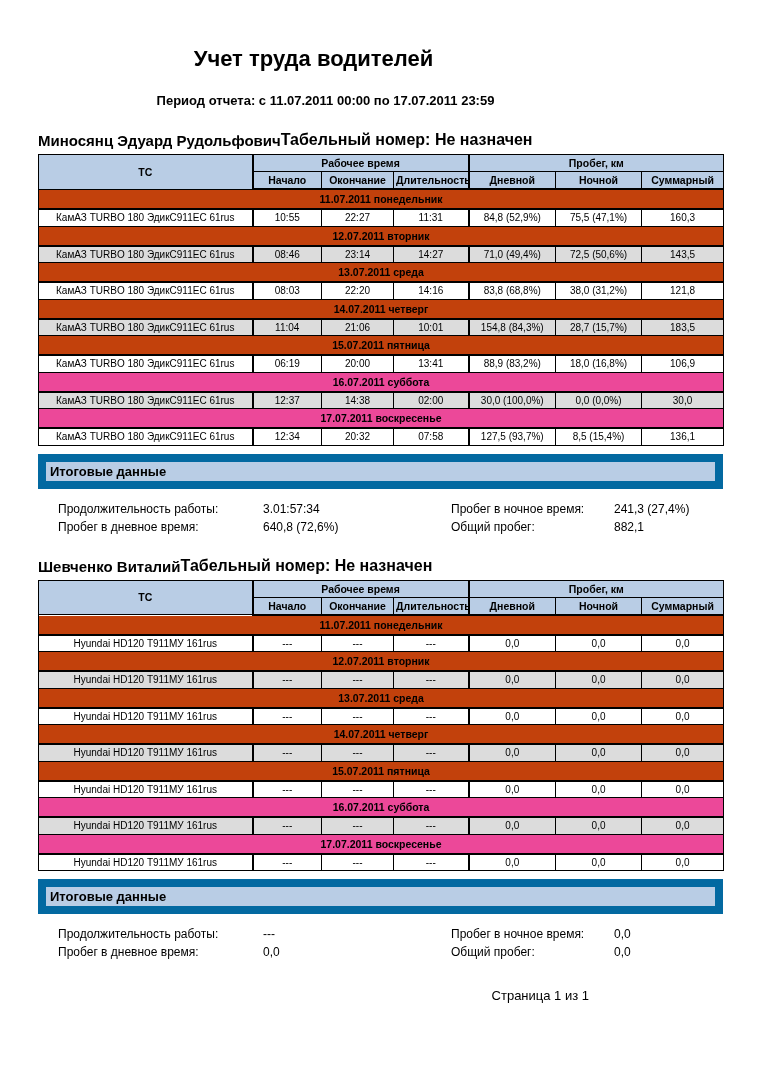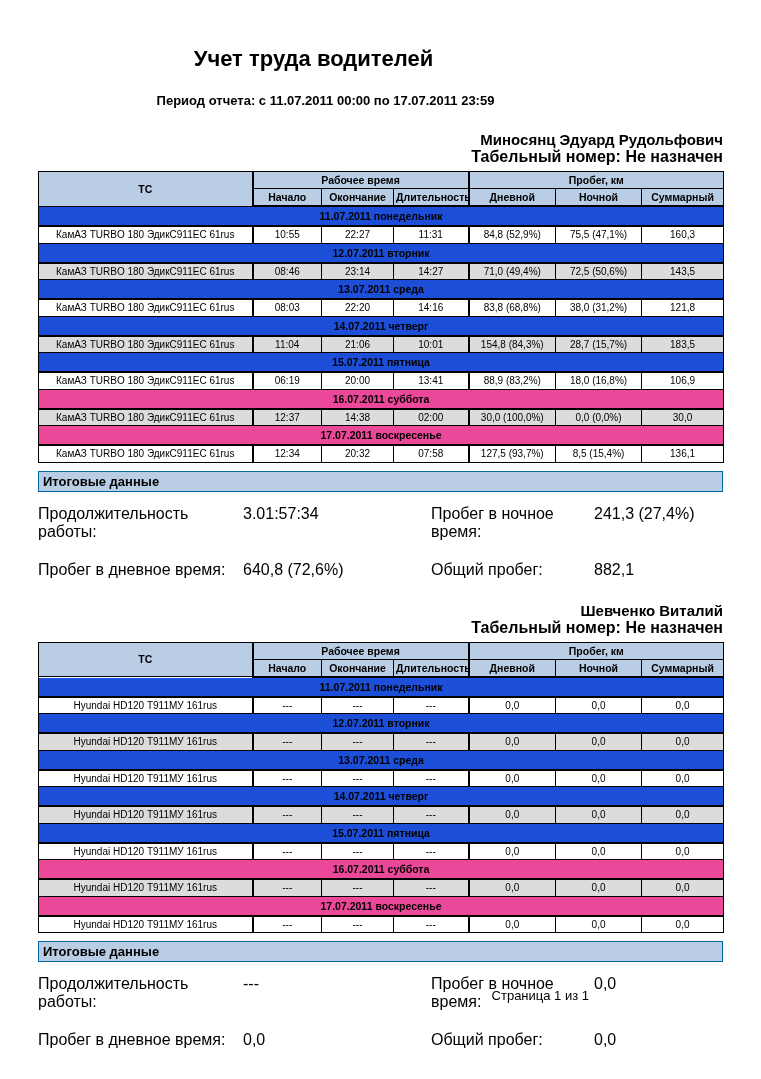--- a/index.html
+++ b/index.html
@@ -7,47 +7,47 @@
   body {
     width: 761px; height: 1079px; background: #ffffff; overflow: hidden;
     font-family: "Liberation Sans", sans-serif; color: #000;
   }
   .page { position: relative; width: 627px; height: 1079px; }
   .title { text-align: center; font-weight: bold; font-size: 22px; padding-top: 46px; margin: 0; }
   .subtitle { text-align: center; font-weight: bold; font-size: 13px; margin-top: 21px; padding-left: 24px; }
   .subtitle + .subtitle { margin-top: 8px; }
   .content { margin: 0 38px; width: 685px; }
 
-  .driver-header { display: flex; align-items: flex-end; margin-top: 23px; margin-bottom: 5px; flex-direction: column; }
+  .driver-header { display: flex; align-items: flex-end; margin-top: 23px; margin-bottom: 5px; }
   .driver-name { font-size: 15px; font-weight: bold; }
   .personnel { font-size: 16px; font-weight: bold; }
 
   table.report-table { border-collapse: collapse; width: 685px; table-layout: fixed; }
   .report-table th, .report-table td {
     border: 1px solid #000; text-align: center; padding: 2px 2px;
     font-size: 10px; overflow: hidden; white-space: nowrap;
   }
   .report-table thead th { background: #B9CDE5; font-weight: bold; font-size: 10.5px; }
   .report-table thead tr.sub th { border-bottom: 2px solid #000; }
   .gsep { border-left: 2px solid #000 !important; margin-top: 26px; }
   tr.day-band td {
-    background: #1d4ed8; font-weight: bold; font-size: 10.5px;
+    background: #c2410c; font-weight: bold; font-size: 10.5px;
     border-bottom: 2px solid #000; padding: 3px 2px;
   }
   tr.day-band.weekend td { background: #ec4899; }
   tr.data-row td { background: #ffffff; height: 17px; }
   tr.data-row.alt td { background: #DCDCDC; }
 
   .totals-bar {
-    margin-top: 8px; background: #B9CDE5; border: 1px solid #0369a1;
+    margin-top: 8px; background: #B9CDE5; border: 8px solid #0369a1;
     font-weight: bold; font-size: 13px; padding: 2px 4px; width: 685px;
   }
   .totals-grid {
     display: grid; grid-template-columns: 205px 188px 163px auto;
-    font-size: 16px; margin-top: 13px; row-gap: 20px; align-items: baseline;
+    font-size: 12px; margin-top: 13px; row-gap: 4px; align-items: baseline; margin-left: 20px;
   }
   .footer { position: absolute; top: 988px; right: 38px; font-size: 13px; }
 </style>
 </head>
 <body>
 
 <div class="page">
   <h1 class="title">Учет труда водителей</h1>
   <div class="subtitle">Период отчета: с 11.07.2011 00:00 по 17.07.2011 23:59</div>
 

